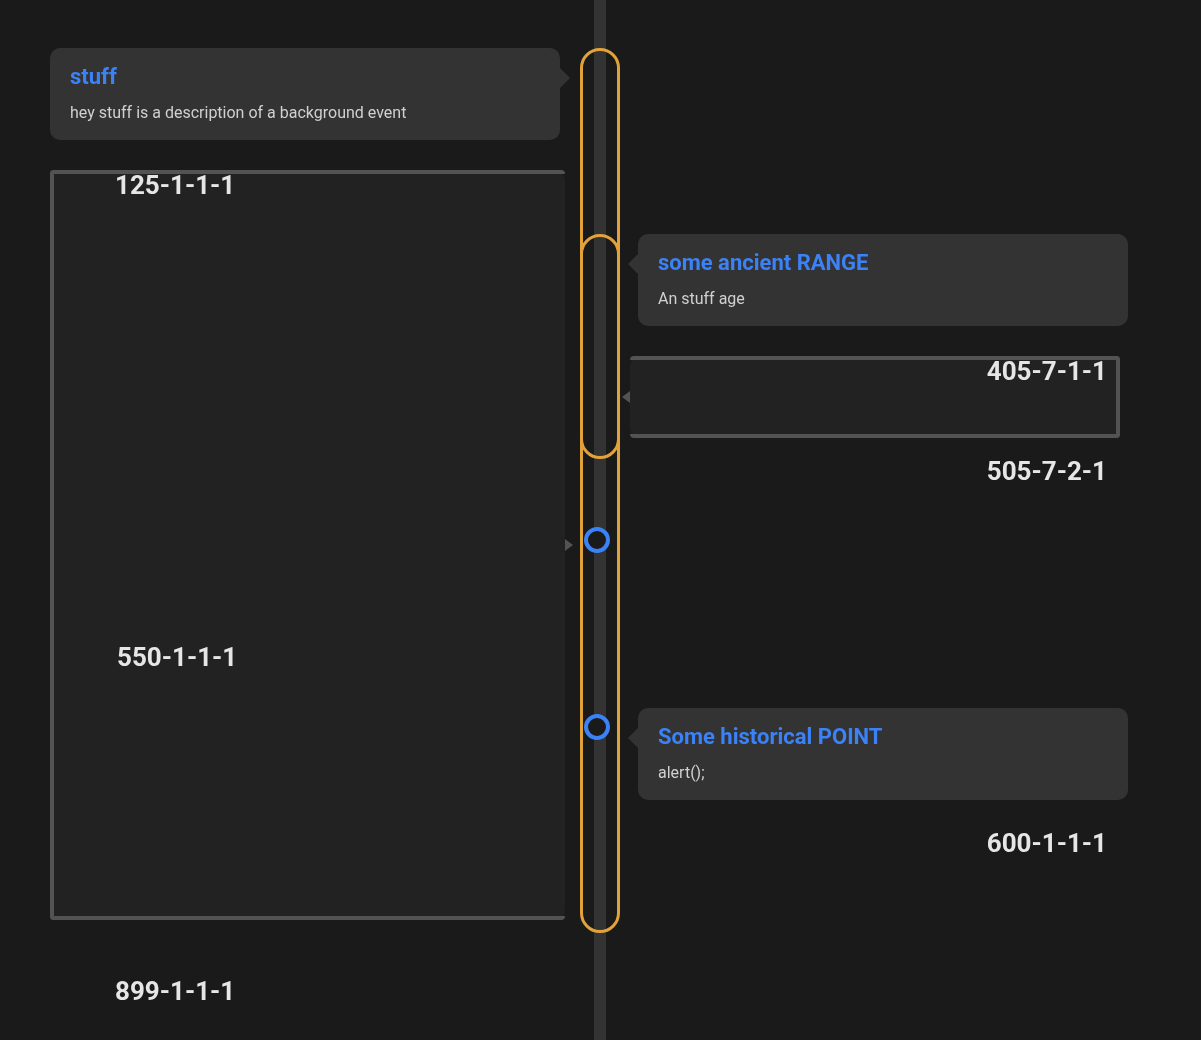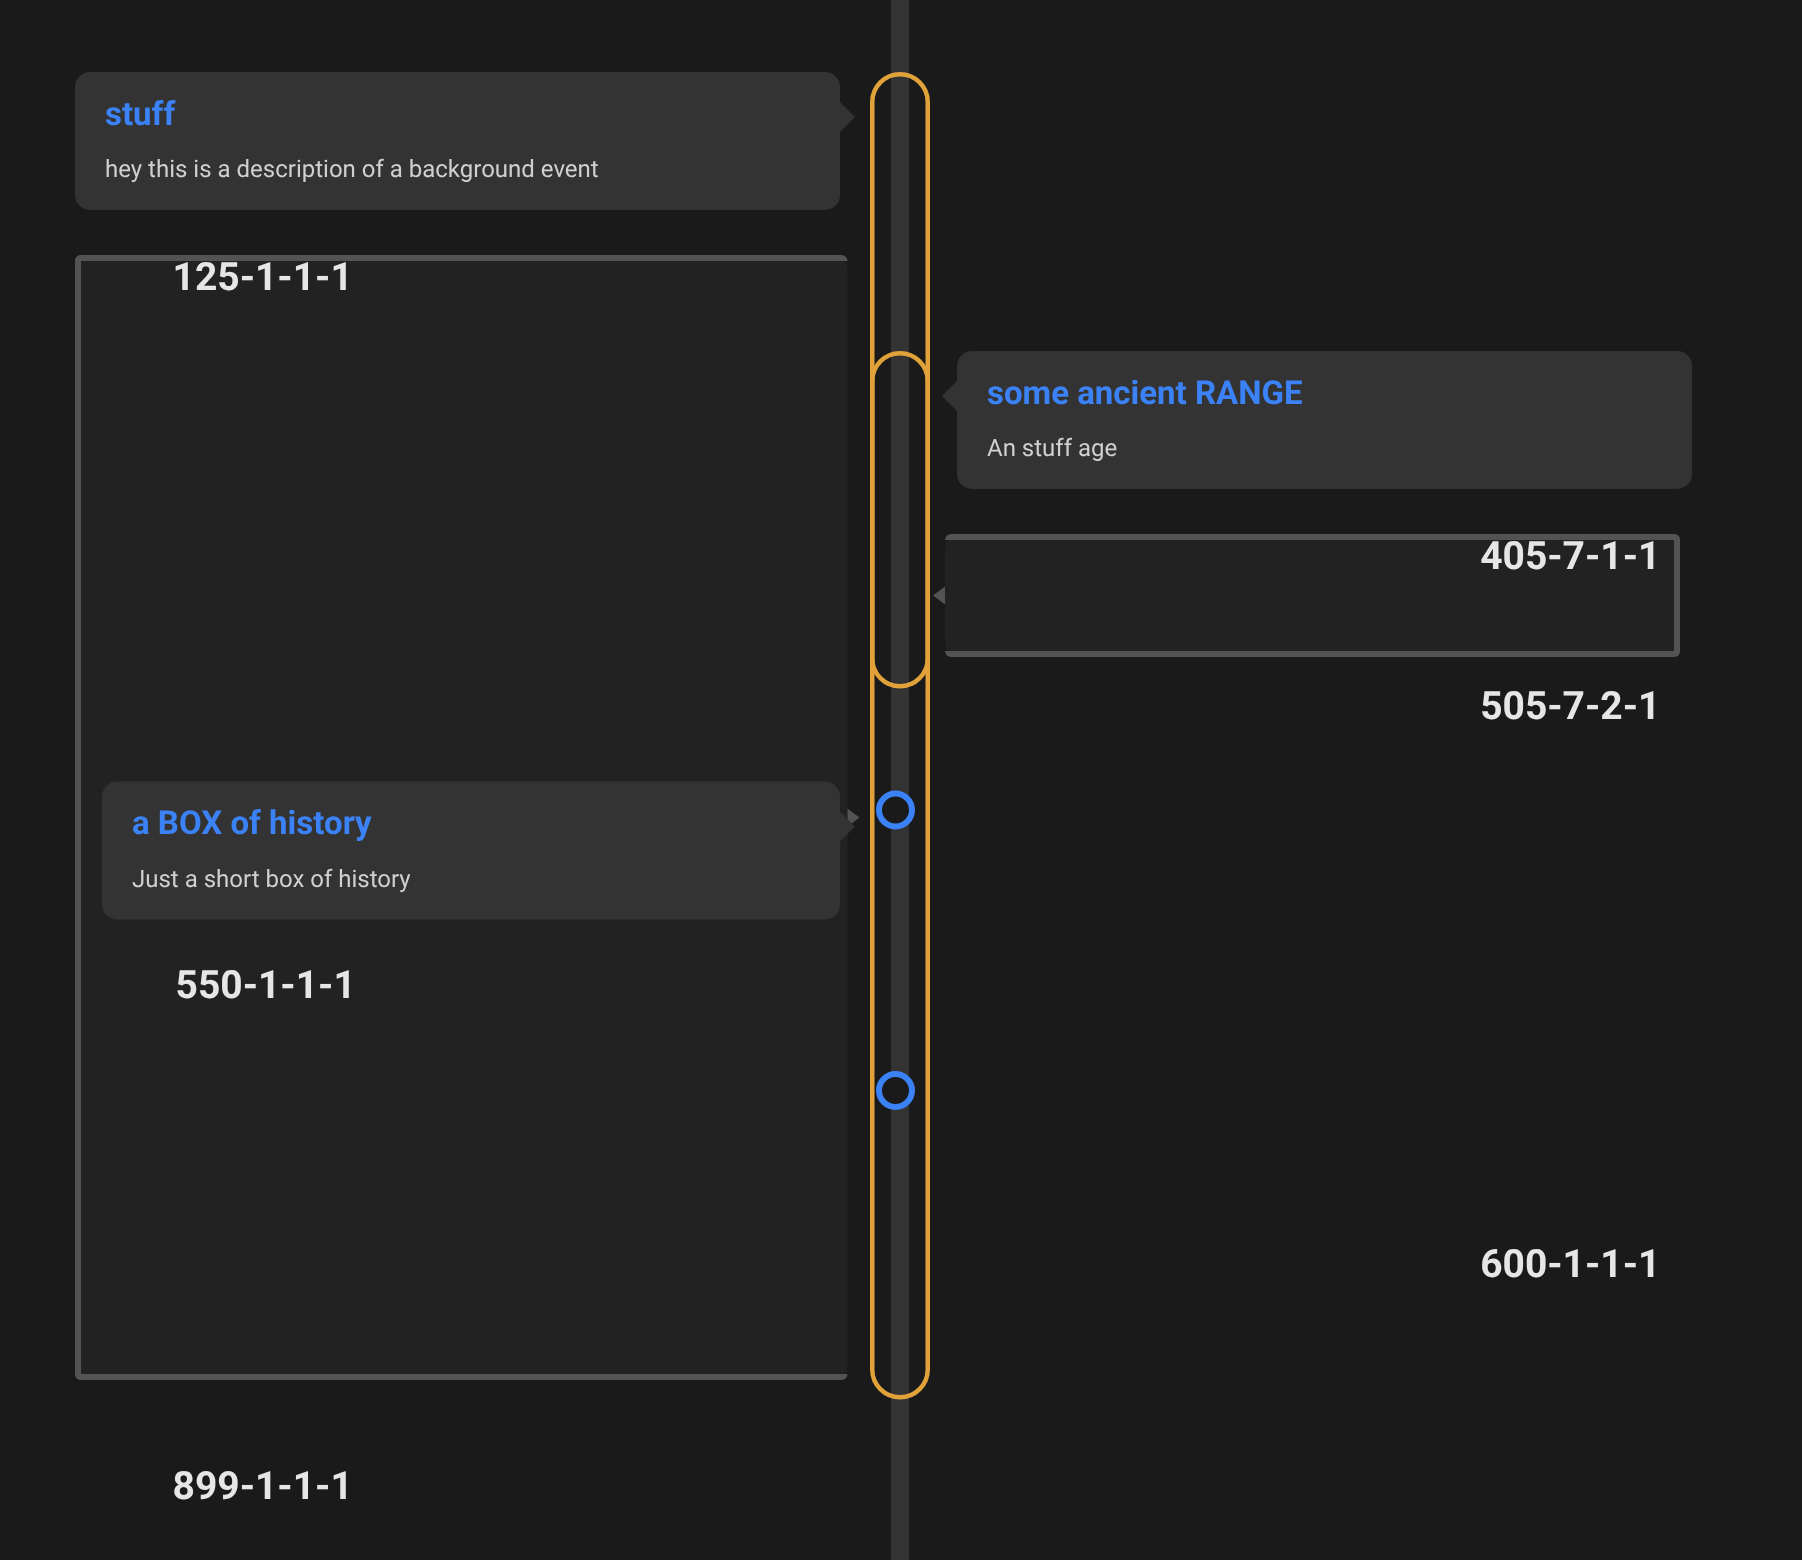--- a/index.html
+++ b/index.html
@@ -145,33 +145,33 @@
   </div>
 
   <div class="pill" style="top:48px; height:885px;"></div>
   <div class="pill" style="top:234px; height:225px;"></div>
 
   <div class="circle-marker" style="top:527px;"></div>
   <div class="circle-marker" style="top:714px;"></div>
 
   <div class="card left" style="left:50px; top:48px; width:510px;">
     <div class="title">stuff</div>
-    <div class="desc">hey this is a description of a background event</div>
+    <div class="desc">hey stuff is a description of a background event</div>
   </div>
   <div class="dlabel" style="left:68px; top:170px;">125-1-1-1</div>
   <div class="dlabel" style="left:68px; top:976px;">899-1-1-1</div>
 
   <div class="card right" style="left:638px; top:234px; width:490px;">
     <div class="title">some ancient RANGE</div>
     <div class="desc">An stuff age</div>
   </div>
   <div class="dlabel" style="right:94px; top:356px;">405-7-1-1</div>
   <div class="dlabel" style="right:94px; top:456px;text-align:right;">505-7-2-1</div>
 
-  <div class="card left" style="left:68px; top:521px; width:492px;">
-    <div class="title">a BOX of history</div>
-    <div class="desc">Just a short box of history</div>
-  </div>
   <div class="dlabel" style="left:70px; top:642px;">550-1-1-1</div>
 
+  <div class="card right" style="left:638px; top:708px; width:490px;">
+    <div class="title">Some historical POINT</div>
+    <div class="desc">alert();</div>
+  </div>
   <div class="dlabel" style="right:94px; top:828px;">600-1-1-1</div>
 
 </div>
 
 </body></html>

